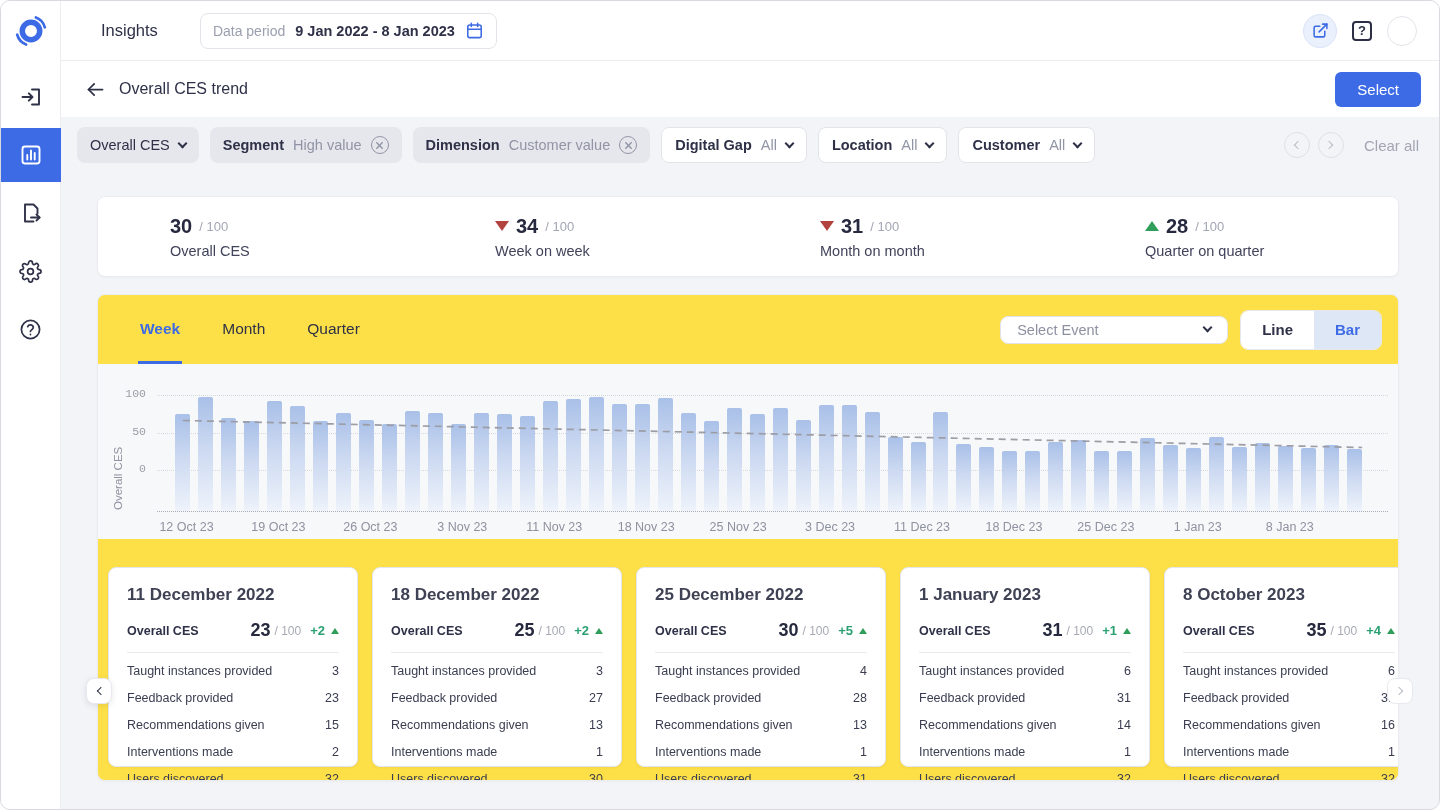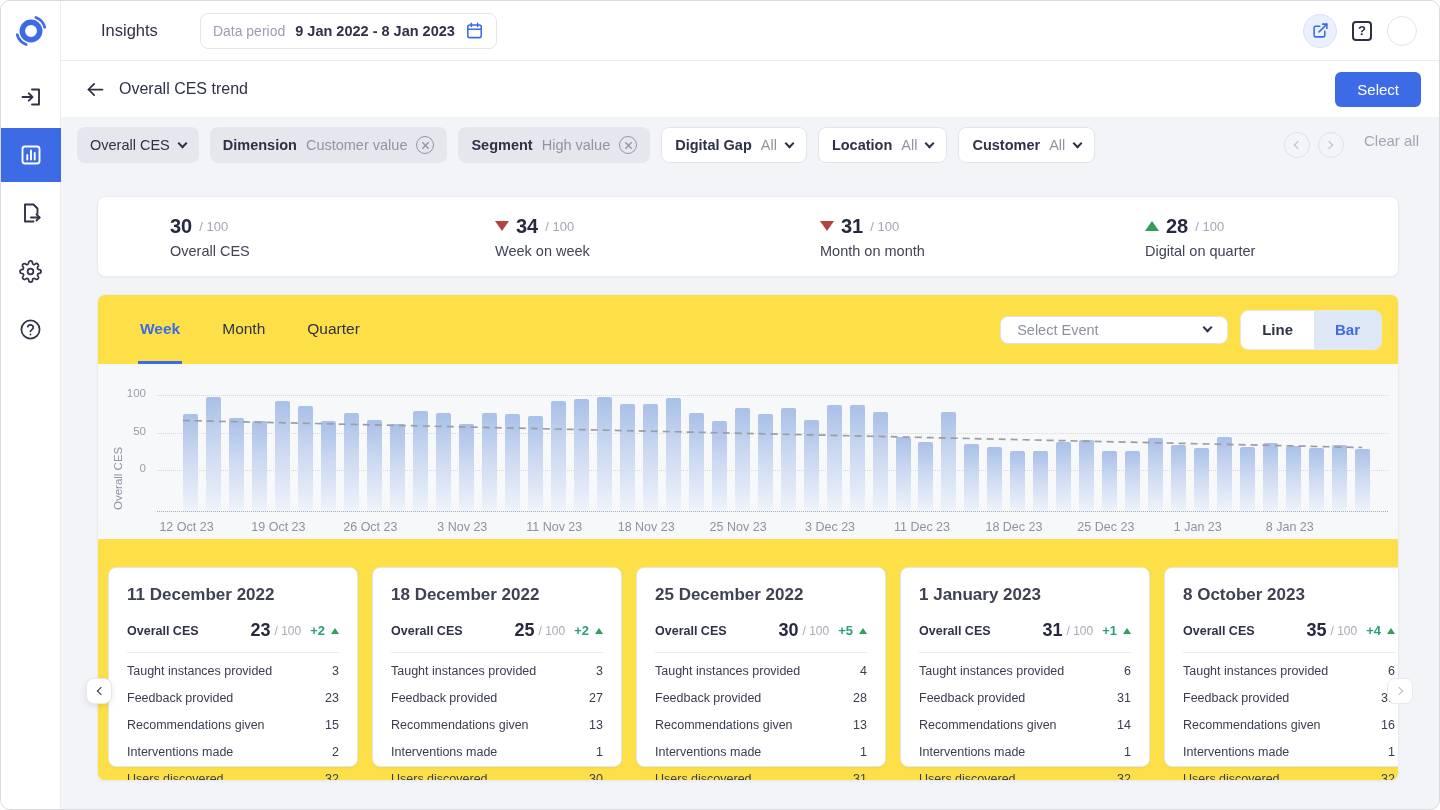--- a/index.html
+++ b/index.html
@@ -51,21 +51,21 @@
   .chip-gray { background:#e6e7ed; }
   .chip-white { background:#fff; border:1px solid #e3e4ea; }
   .chip-label { color:#2e3147; font-weight:700; }
   .chip-metric { color:#2e3147; font-weight:500; }
   .chip-value { color:#9094a4; }
   .chv { width:7px; height:7px; border-right:2px solid #2e3147; border-bottom:2px solid #2e3147;
          transform:rotate(45deg); margin-top:-4px; }
   .x-circle { width:18px; height:18px; border:1.5px solid #9296a6; border-radius:50%;
               display:flex; align-items:center; justify-content:center; }
   .x-circle svg { stroke:#9296a6; stroke-width:1.6; }
-  .filter-right { margin-left:auto; display:flex; align-items:flex-start; gap:8px; }
+  .filter-right { margin-left:auto; display:flex; align-items:center; gap:8px; }
   .round-nav { width:26px; height:26px; border-radius:50%; border:1px solid #dfe1e8; display:flex;
                align-items:center; justify-content:center; cursor:pointer; background:transparent; }
   .chv-sm { width:6px; height:6px; border-right:1.8px solid #b9bcc7; border-bottom:1.8px solid #b9bcc7; }
   .chv-left { transform:rotate(135deg); margin-left:3px; }
   .chv-right { transform:rotate(-45deg); margin-right:3px; }
   .clear-all { color:#a2a6b3; font-size:15px; margin-left:12px; cursor:pointer; }
 
   
   .main { flex:1; padding:23px 40px 0 36px; overflow:hidden; }
 
@@ -99,24 +99,24 @@
   .seg { padding:0 21px; display:flex; align-items:center; font-size:15px; font-weight:700;
          color:#2e3147; background:#fff; cursor:pointer; }
   .seg.active { background:#dde7f6; color:var(--accent); }
 
   
   .band { position:relative; height:175px; background:#f7f8fa; }
   .ylab { position:absolute; left:14px; top:36px; height:110px; display:flex; align-items:center;
           writing-mode:vertical-rl; transform:rotate(180deg); color:#8f92a0; font-size:11.5px; }
   .grid { position:absolute; left:59px; right:10px; border-top:1px dotted #d6d8e0; height:0; }
   .axis { position:absolute; left:59px; right:10px; top:147px; border-top:1.5px dotted #a9abb6; height:0; }
-  .ytick { position:absolute; width:38px; text-align:right; font-size:11.5px; color:#9a9da9; }
+  .ytick { position:absolute; width:38px; text-align:right; font-size:11.5px; color:#9a9da9;font-family:Liberation Mono, monospace; }
   .bars { position:absolute; left:59px; right:10px; top:0; bottom:28px; display:flex;
           padding:0 18px; align-items:flex-end; }
-  .slot { flex:1; display:flex; justify-content:flex-end; position:relative; }
+  .slot { flex:1; display:flex; justify-content:flex-start; position:relative; }
   .bar { width:15px; border-radius:2px 2px 0 0;
          background:linear-gradient(180deg, var(--bar-top) 0%, #ccd9f1 45%, var(--bar-bottom) 100%); }
   .xlabel { position:absolute; top:calc(100% + 9px); left:50%; transform:translateX(-50%);
             font-size:12.5px; color:#8e919f; white-space:nowrap; }
   .trend-svg { position:absolute; left:59px; right:10px; top:0; height:147px; width:calc(100% - 69px); pointer-events:none; }
 
   
   .cards-row { display:flex; gap:14px; padding-left:10px; margin-top:28px; }
   .mini-card { width:250px; min-width:250px; height:200px; background:#fff; border:1px solid #e4e5ea;
                border-radius:8px; padding:17px 18px 10px 18px; box-shadow:0 1px 3px rgba(20,30,60,.05); }
@@ -225,31 +225,31 @@
       <button class="compare-btn">Select</button>
     </div>
 
     <div class="filterbar">
       <div class="chip chip-gray">
         <span class="chip-metric">Overall CES</span>
         <span class="chv"></span>
       </div>
       <div style="display:flex;gap:11px">
   <div class="chip chip-gray">
-    <span class="chip-label">Dimension</span>
-    <span class="chip-value">Customer value</span>
+    <span class="chip-label">Segment</span>
+    <span class="chip-value">High value</span>
     <span class="x-circle">
       <svg width="9" height="9" viewBox="0 0 10 10" fill="none">
                 <path d="M1.5 1.5l7 7M8.5 1.5l-7 7"></path>
               </svg>
     </span>
   </div>
   <div class="chip chip-gray">
-    <span class="chip-label">Segment</span>
-    <span class="chip-value">High value</span>
+    <span class="chip-label">Dimension</span>
+    <span class="chip-value">Customer value</span>
     <span class="x-circle">
       <svg width="9" height="9" viewBox="0 0 10 10" fill="none">
                 <path d="M1.5 1.5l7 7M8.5 1.5l-7 7"></path>
               </svg>
     </span>
   </div>
         </div>
       <div style="display:flex;gap:11px">
   <div class="chip chip-white">
     <span class="chip-label">Digital Gap</span>
@@ -303,21 +303,21 @@
       <span class="stat-max">/ 100</span>
     </div>
     <div class="stat-label">Month on month</div>
   </div>
   <div class="stat">
     <div class="stat-top">
       <span class="tri tri-up"></span>
       <span class="stat-value">28</span>
       <span class="stat-max">/ 100</span>
     </div>
-    <div class="stat-label">Digital on quarter</div>
+    <div class="stat-label">Quarter on quarter</div>
   </div>
         </section>
 
       <section class="chart-card">
         <div class="chart-head">
           <div class="tabs">
   <div class="tab active">Week</div>
   <div class="tab ">Month</div>
   <div class="tab ">Quarter</div>
             </div>

